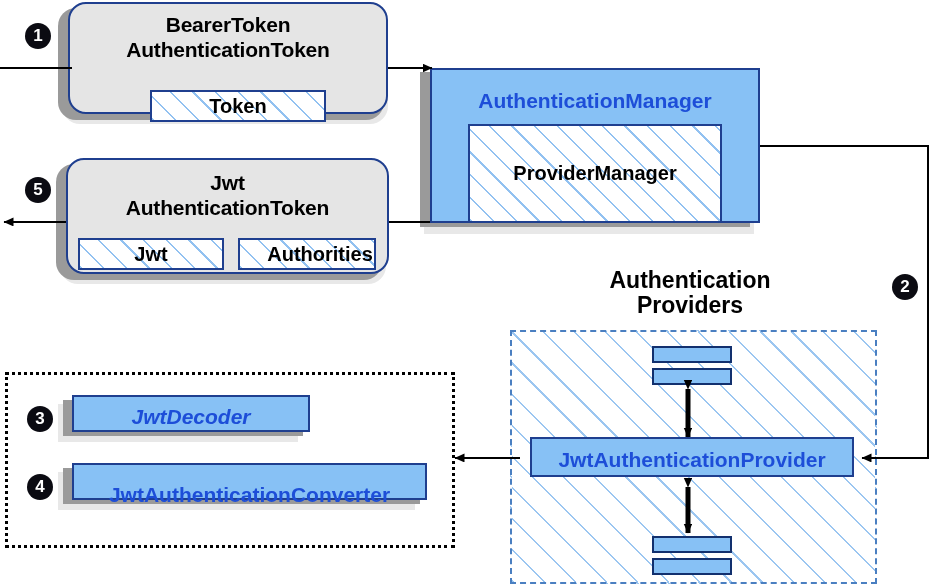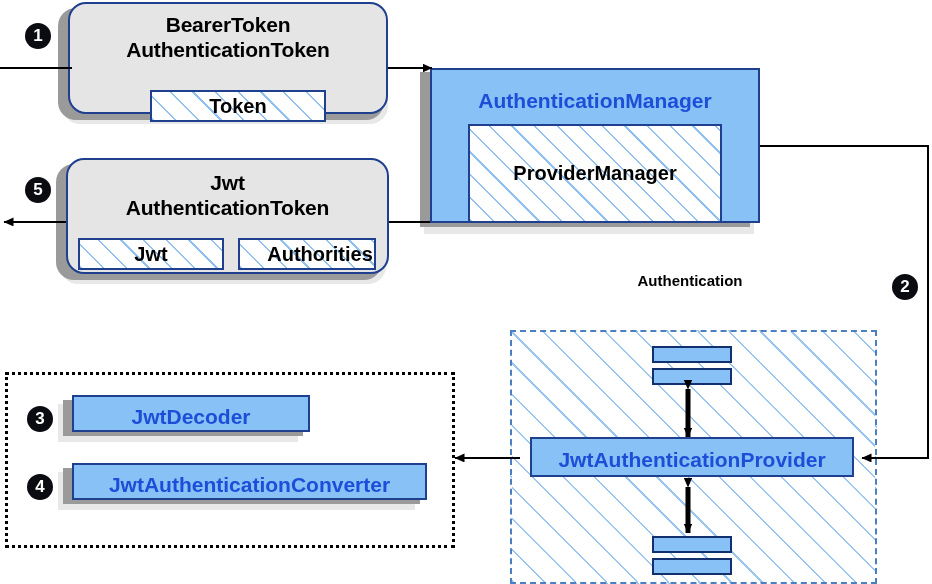--- a/index.html
+++ b/index.html
@@ -127,21 +127,21 @@
     text-align:center;
     z-index:20;
     box-shadow:0 0 2px 1px rgba(255,255,255,.85);
   }
 
   
   .free-label{
     position:absolute;
     text-align:center;
     font-weight:bold;
-    font-size:15px;
+    font-size:23px;
     line-height:25px;
     color:#000;
     z-index:8;
   }
 
   svg.lines{position:absolute;left:0;top:0;width:932px;height:584px;z-index:10;pointer-events:none;}
 </style>
 </head>
 <body>
 
@@ -199,47 +199,48 @@
     <div class="title" style="top:35px;">AuthenticationToken</div>
   </div>
   <div class="hatch" style="left:78px;top:238px;width:146px;height:32px;">
     <span>Jwt</span>
   </div>
   <div class="hatch" style="left:238px;top:238px;width:138px;height:32px;padding-left:26px;">
     <span>Authorities</span>
   </div>
 
   <div class="free-label" style="left:560px;top:268px;width:260px;">Authentication</div>
+  <div class="free-label" style="left:560px;top:293px;width:260px;">Providers</div>
 
   <div class="providers-box" style="left:510px;top:330px;width:367px;height:254px;"></div>
 
   <div class="stripe" style="left:652px;top:346px;width:80px;height:17px;"></div>
   <div class="stripe" style="left:652px;top:368px;width:80px;height:17px;"></div>
 
   <div class="shadow-lt" style="left:515px;top:444px;width:334px;height:42px;"></div>
   <div class="shadow-dk" style="left:521px;top:440px;width:334px;height:40px;"></div>
   <div class="card-sq" style="left:530px;top:437px;width:324px;height:40px;">
     <div class="title" style="top:8px;font-size:21px;">JwtAuthenticationProvider</div>
   </div>
 
   <div class="stripe" style="left:652px;top:536px;width:80px;height:17px;"></div>
   <div class="stripe" style="left:652px;top:558px;width:80px;height:17px;"></div>
 
   <div class="dotted-box" style="left:5px;top:372px;width:450px;height:176px;"></div>
 
   <div class="shadow-lt" style="left:58px;top:404px;width:240px;height:38px;"></div>
   <div class="shadow-dk" style="left:63px;top:400px;width:240px;height:36px;"></div>
-  <div class="card-sq" style="left:72px;top:395px;width:238px;height:37px;">
+  <div class="card-sq" style="left:72px;top:395px;width:238px;height:37px;font-style:italic;">
     <div class="title" style="top:7px;">JwtDecoder</div>
   </div>
 
   <div class="shadow-lt" style="left:58px;top:472px;width:357px;height:38px;"></div>
   <div class="shadow-dk" style="left:63px;top:468px;width:357px;height:36px;"></div>
   <div class="card-sq" style="left:72px;top:463px;width:355px;height:37px;">
-    <div class="title" style="top:7px;">JwtAuthenticationConverter</div>
+    <div class="title" style="top:17px;">JwtAuthenticationConverter</div>
   </div>
 
   <div class="bullet" style="left:25px;top:23px;">1</div>
   <div class="bullet" style="left:25px;top:177px;">5</div>
   <div class="bullet" style="left:892px;top:274px;">2</div>
   <div class="bullet" style="left:27px;top:406px;">3</div>
   <div class="bullet" style="left:27px;top:474px;">4</div>
 
 </div>
 

